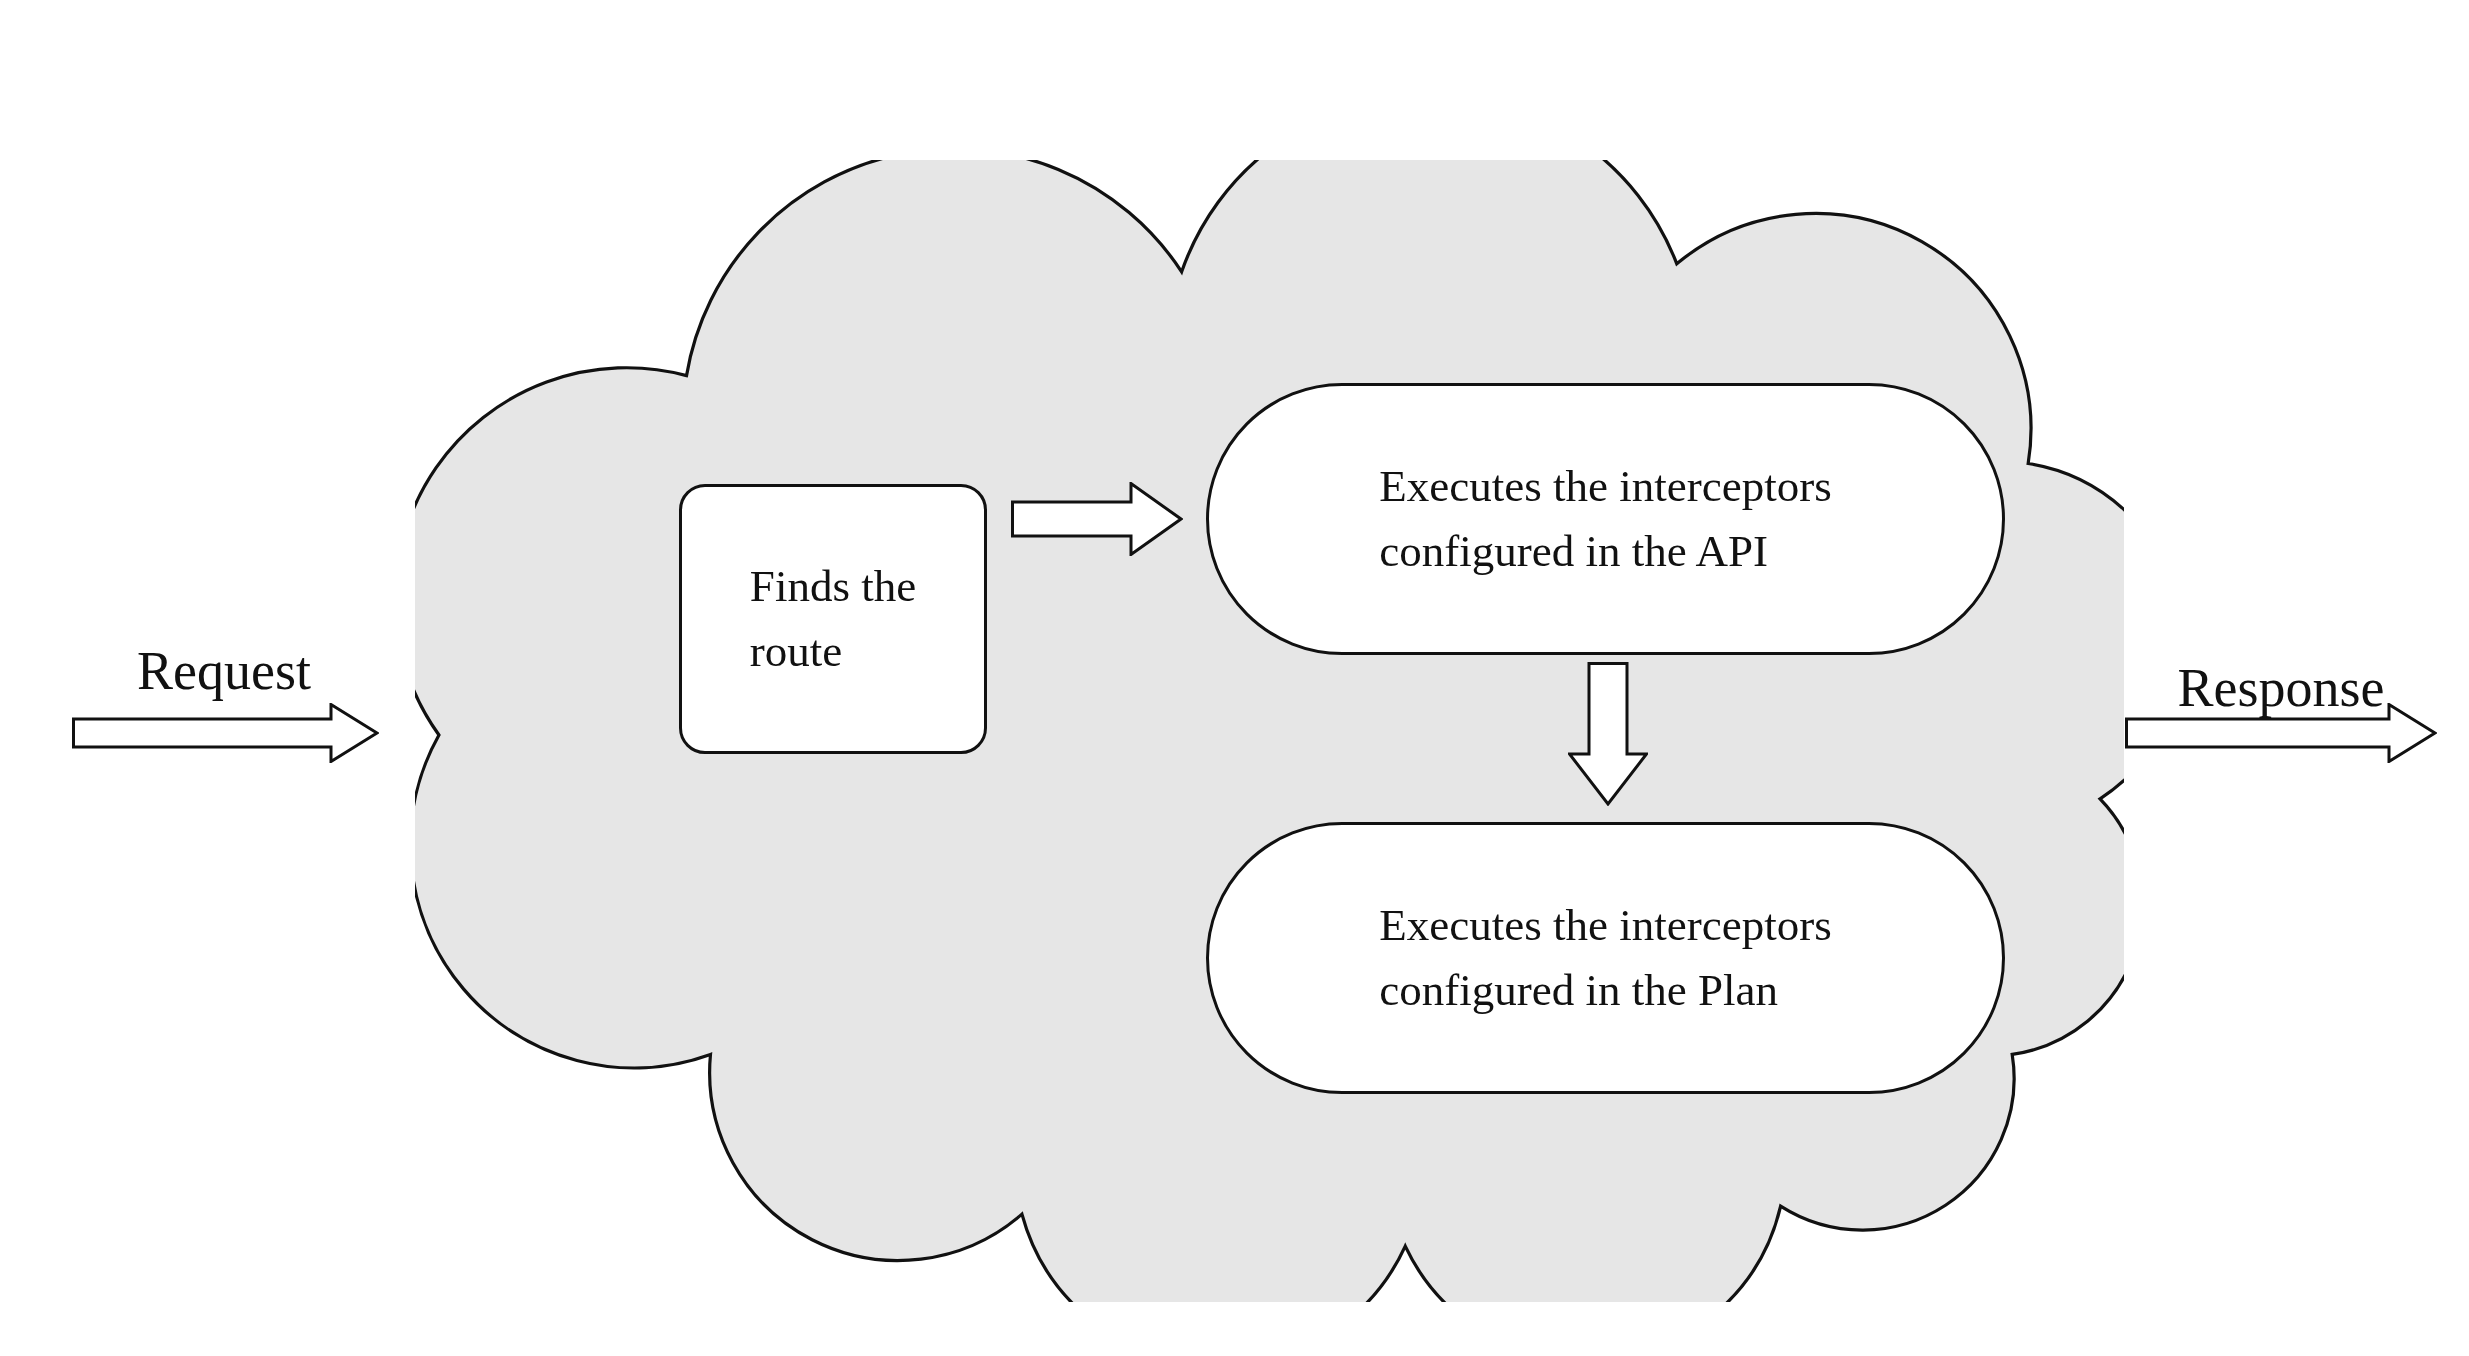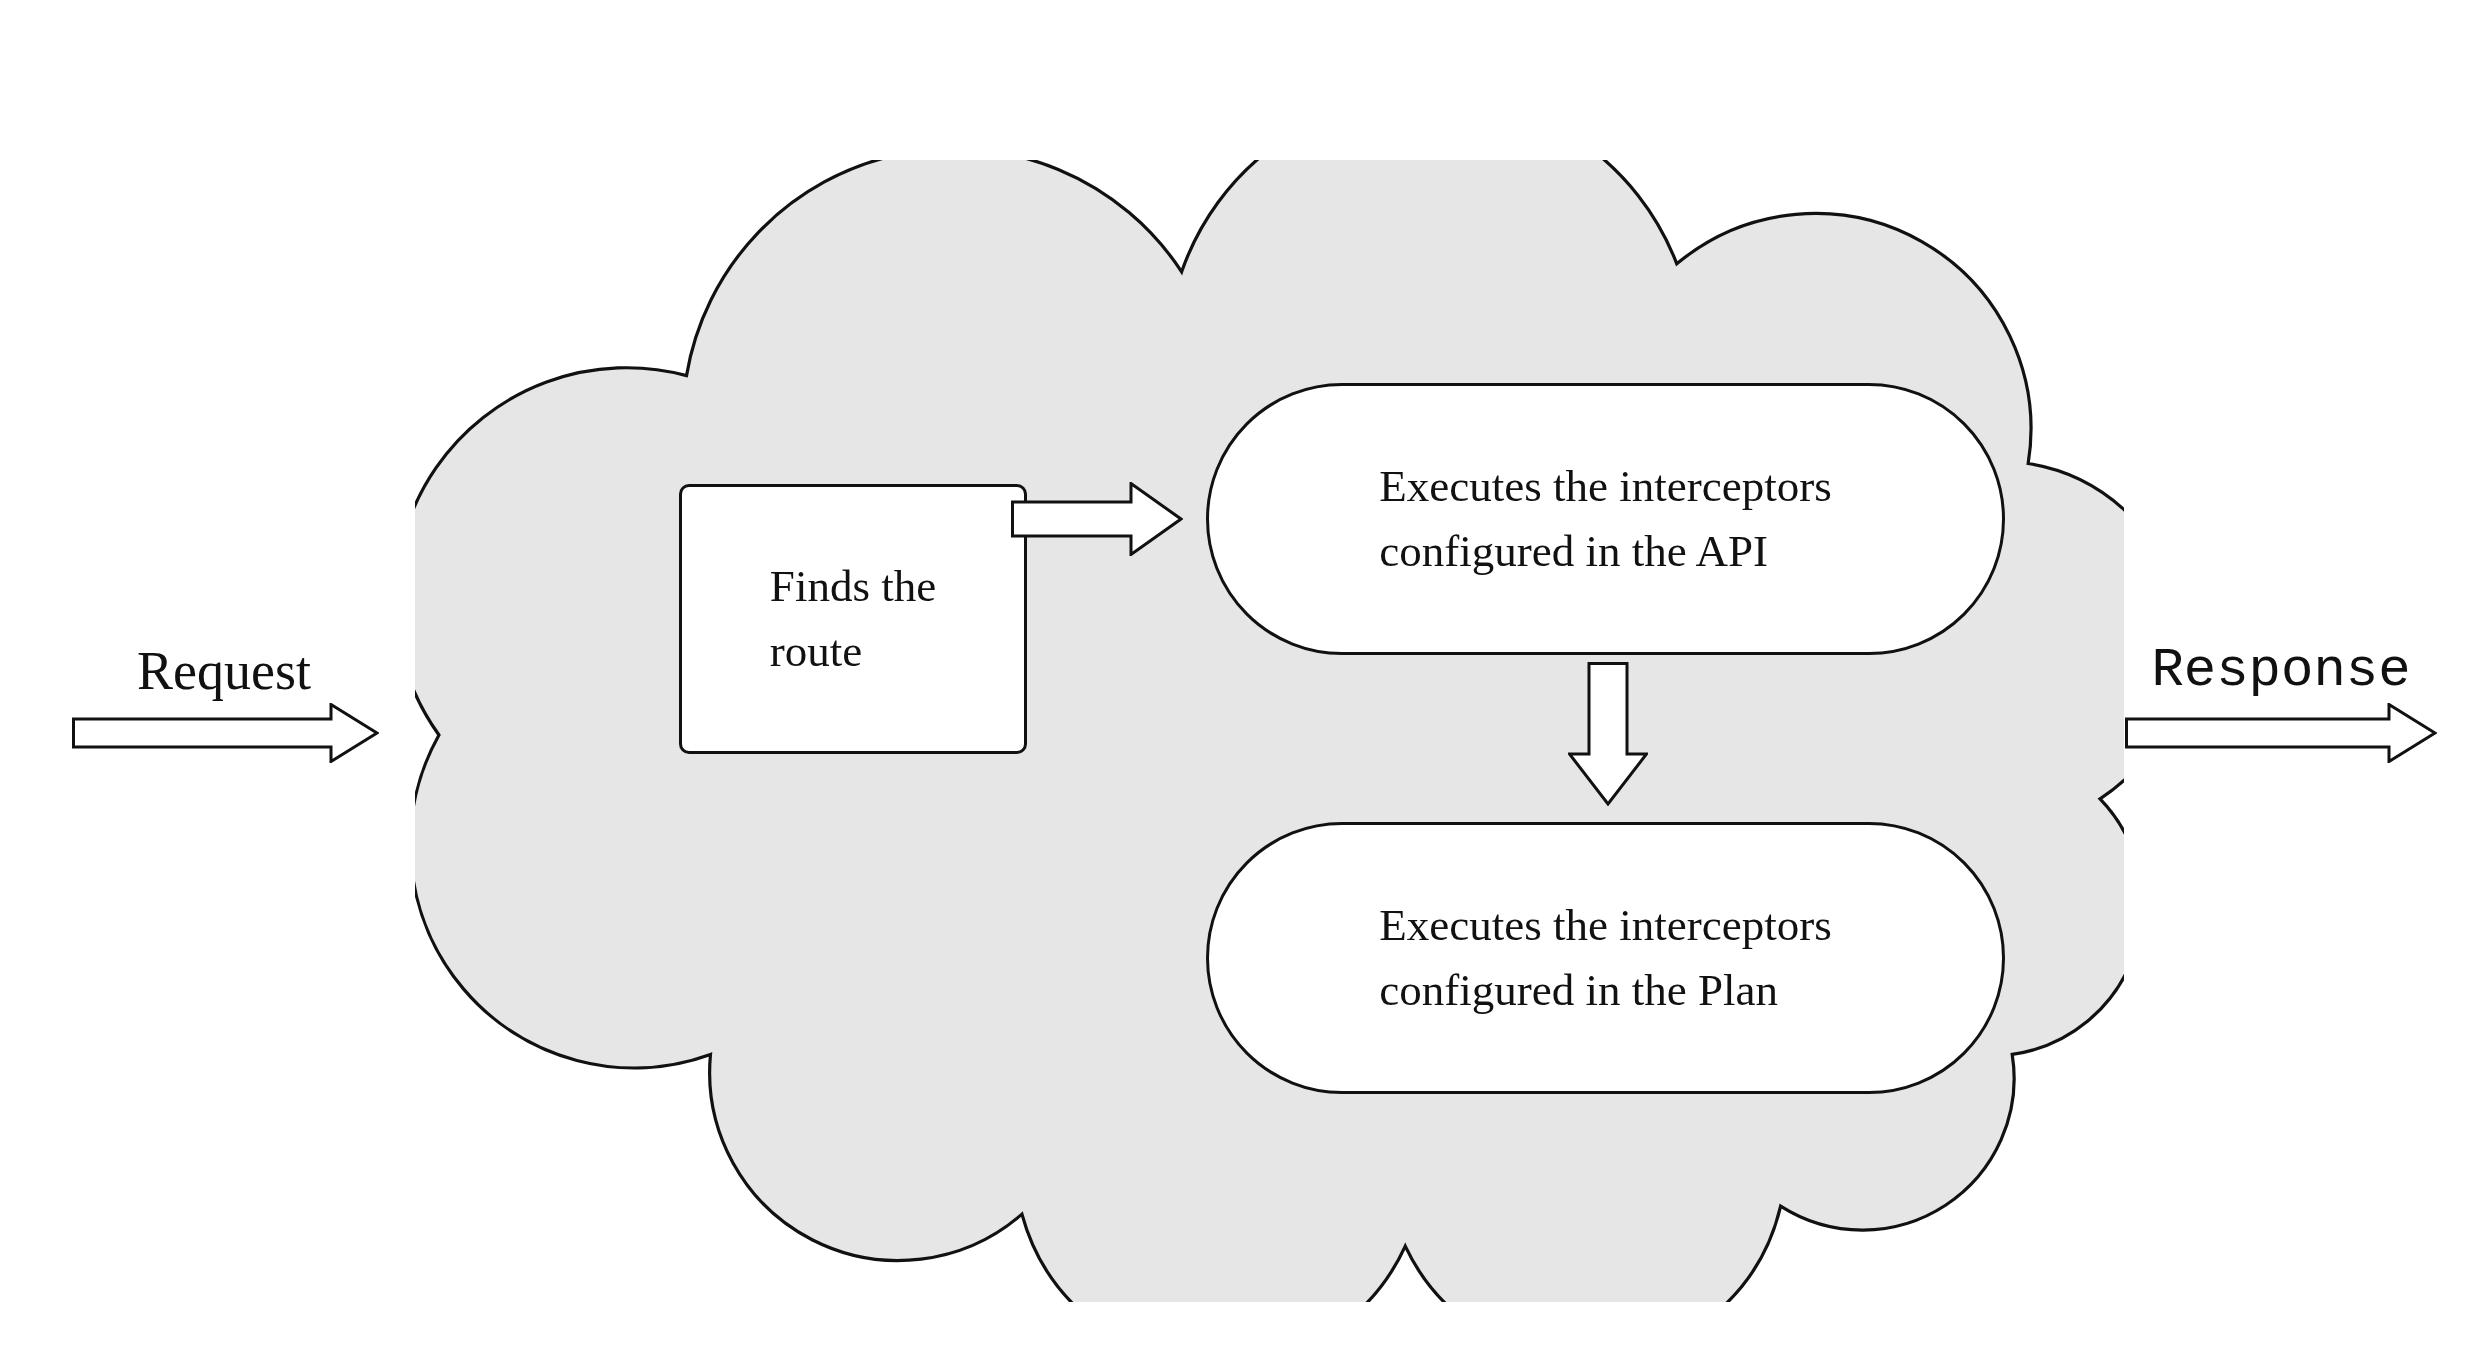--- a/index.html
+++ b/index.html
@@ -48,23 +48,23 @@
     justify-content: center;
     text-align: left;
     white-space: pre-line;
     font-size: 45px;
     line-height: 1.45;
     box-sizing: border-box;
   }
   .node-finds-route {
     left: 679px;
     top: 484px;
-    width: 348px;
+    width: 308px;
     height: 270px;
-    border-radius: 10px;
+    border-radius: 26px;
   }
   .node-api {
     left: 1206px;
     top: 383px;
     width: 799px;
     height: 272px;
     border-radius: 136px;
   }
   .node-plan {
     left: 1206px;
@@ -87,21 +87,21 @@
   .arrow-request      { left: 72px;   top: 703px; width: 307px; height: 60px; }
   .arrow-response     { left: 2125px; top: 703px; width: 312px; height: 60px; }
   .flow-label {
     position: absolute;
     transform: translateX(-50%);
     font-size: 54px;
     white-space: nowrap;
     text-align: right;
   }
   .label-request  { left: 224px;  top: 640px; }
-  .label-response { left: 2281px; top: 640px; font-family: Liberation Mono, monospace; }
+  .label-response { left: 2281px; top: 657px; }
 </style>
 </head>
 <body>
 
 <div class="canvas">
 
 
   <svg class="cloud-svg" viewBox="0 0 1070 715" preserveAspectRatio="none">
     <path d="M 15 360
              A 145 145 0 0 1 170 135

